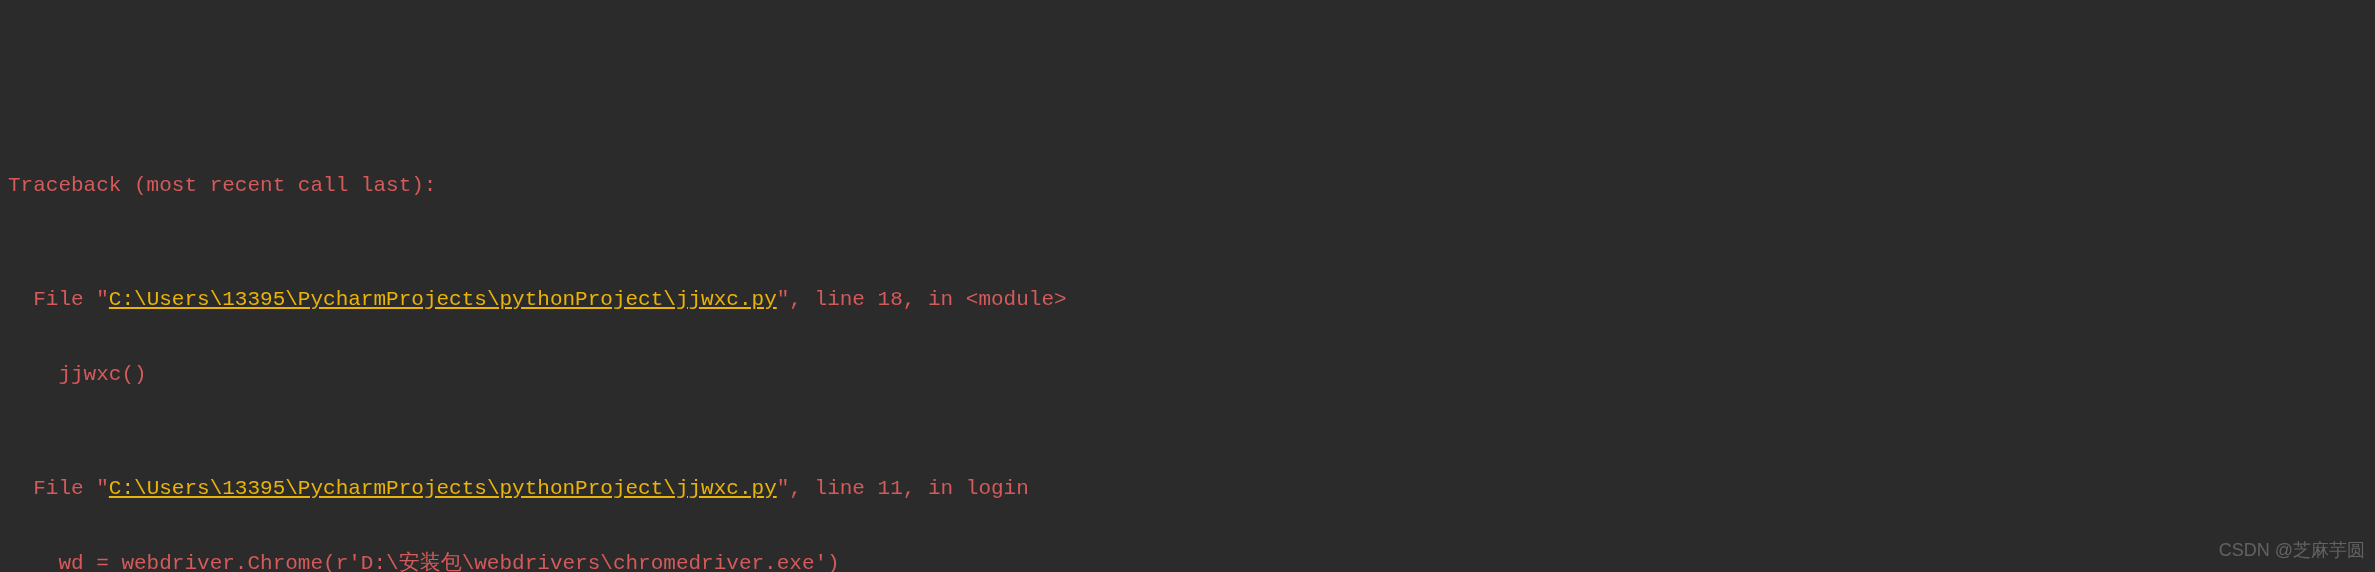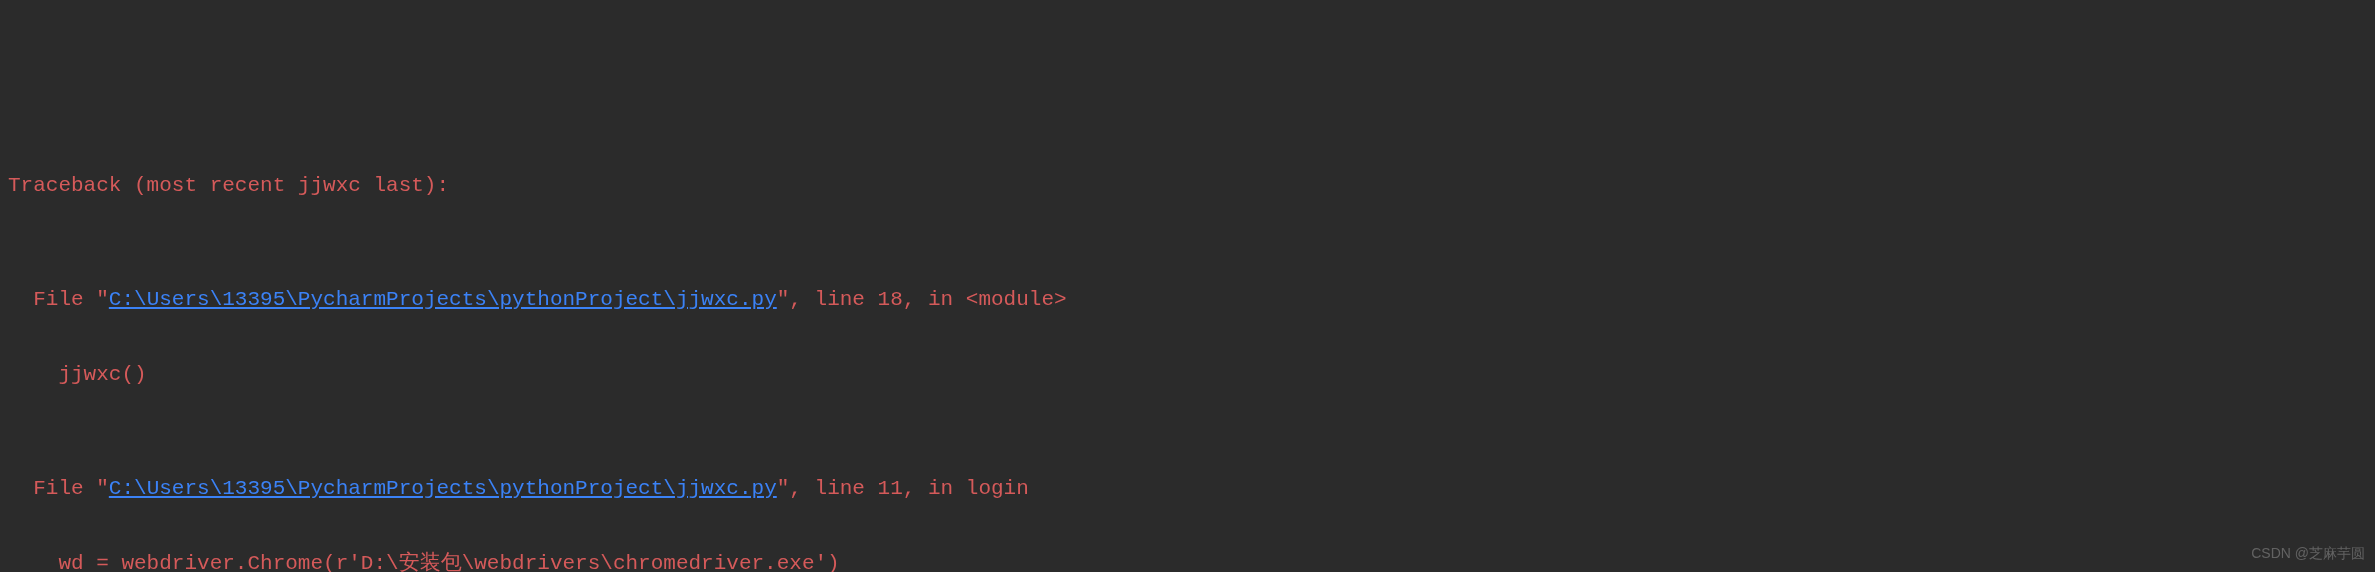--- a/index.html
+++ b/index.html
@@ -14,46 +14,46 @@
       line-height: 1.8;
       padding: 16px 8px;
       color: #a9b7c6;
       white-space: pre;
       overflow-x: auto;
     }
     .err-red {
       color: #d55a5a;
     }
     .link {
-      color: #3b82f6;
+      color: #eab308;
       text-decoration: underline;
       cursor: pointer;
       text-align: center;
     }
     .line {
       display: block;
       white-space: pre;
     }
     .indent1 { padding-left: 2ch; }
     .indent2 { padding-left: 4ch; }
     .watermark {
       position: fixed;
       bottom: 6px;
       right: 10px;
-      font-size: 14px;
+      font-size: 18px;
       color: rgba(200,200,200,0.35);
       font-family: sans-serif;
     }
   </style>
 </head>
 <body>
 
 
 
-<div class="line err-red">Traceback (most recent jjwxc last):</div>
+<div class="line err-red">Traceback (most recent call last):</div>
 
 <div class="line indent1"><span class="err-red">File "</span><span class="link">C:\Users\13395\PycharmProjects\pythonProject\jjwxc.py</span><span class="err-red">", line 18, in &lt;module&gt;</span></div>
 <div class="line indent2 err-red">jjwxc()</div>
 
 <div class="line indent1"><span class="err-red">File "</span><span class="link">C:\Users\13395\PycharmProjects\pythonProject\jjwxc.py</span><span class="err-red">", line 11, in login</span></div>
 <div class="line indent2 err-red">wd = webdriver.Chrome(r'D:\安装包\webdrivers\chromedriver.exe')</div>
 
 
 
 

